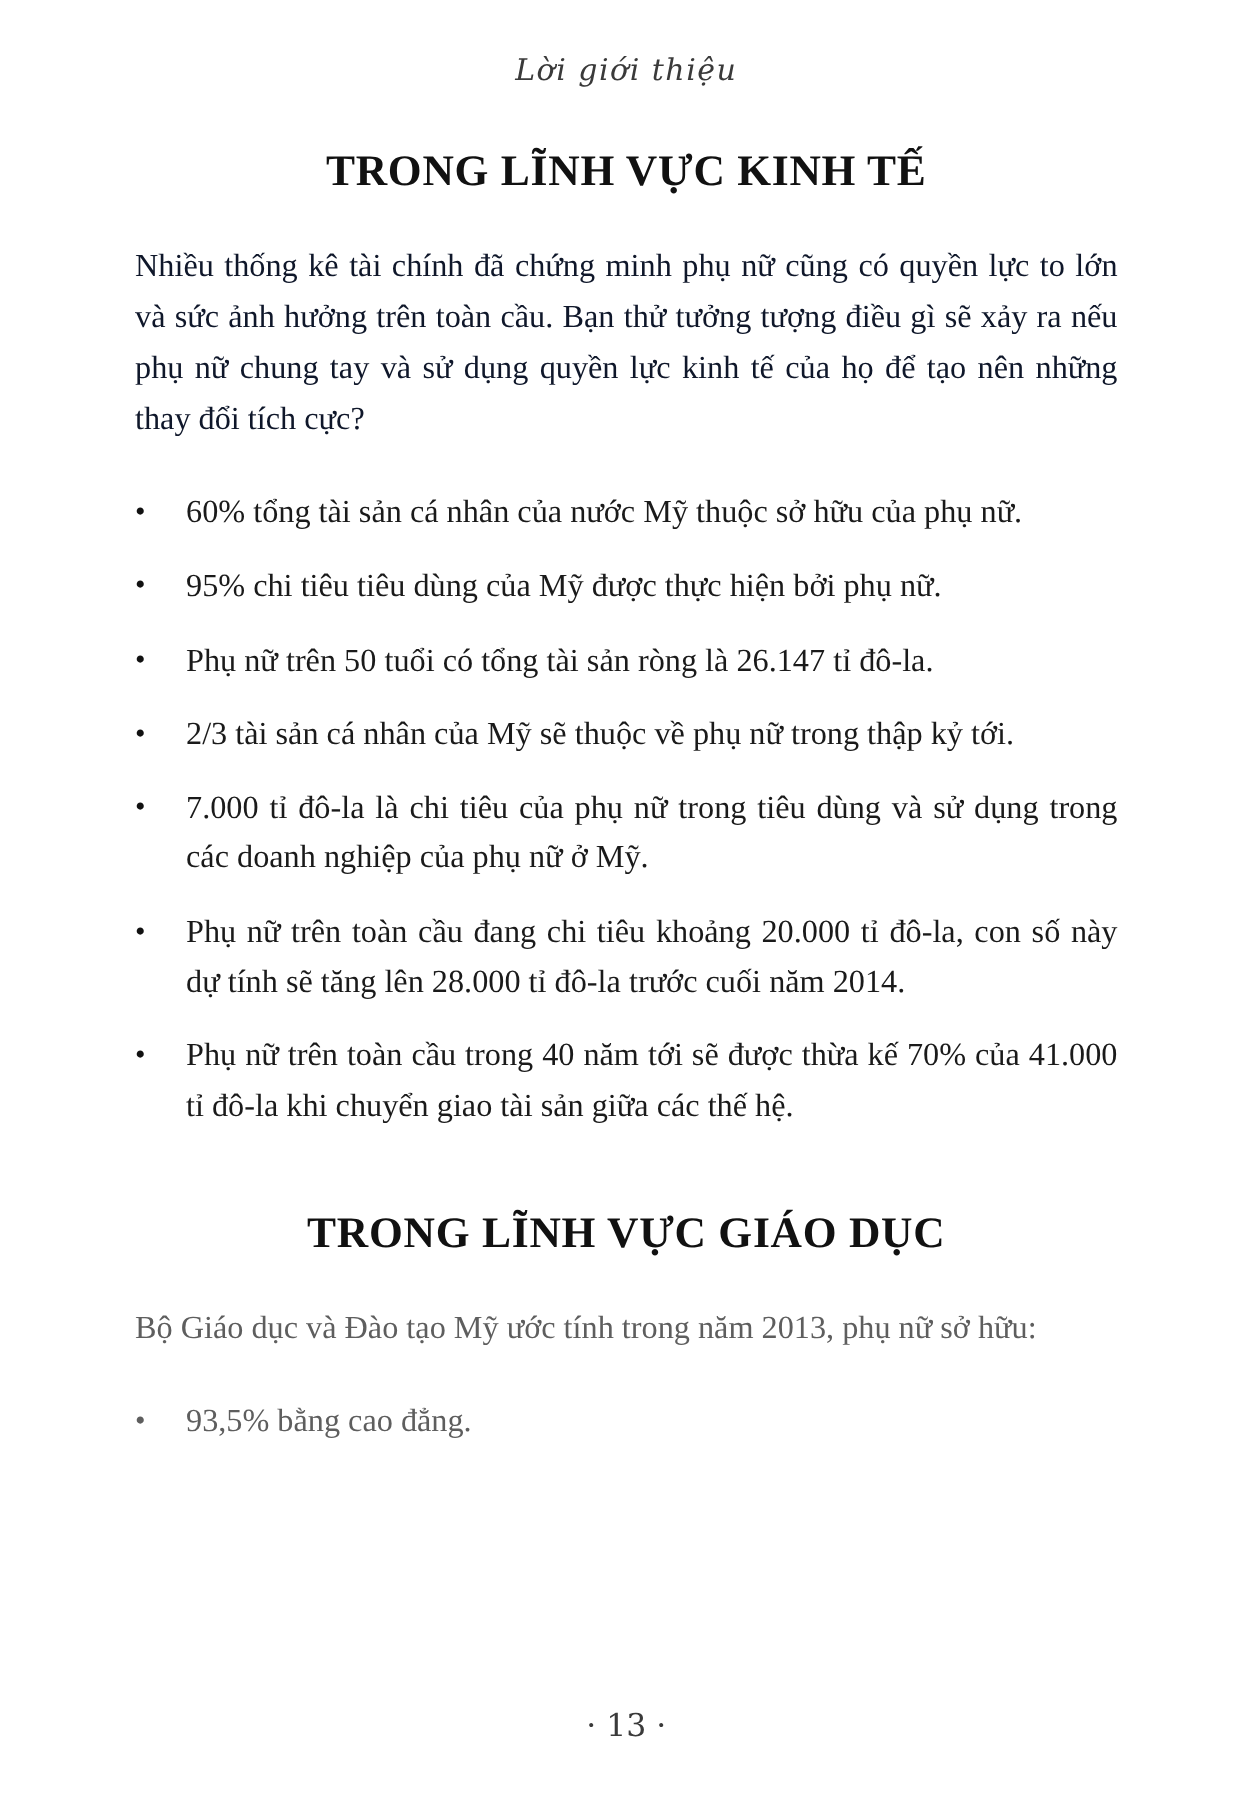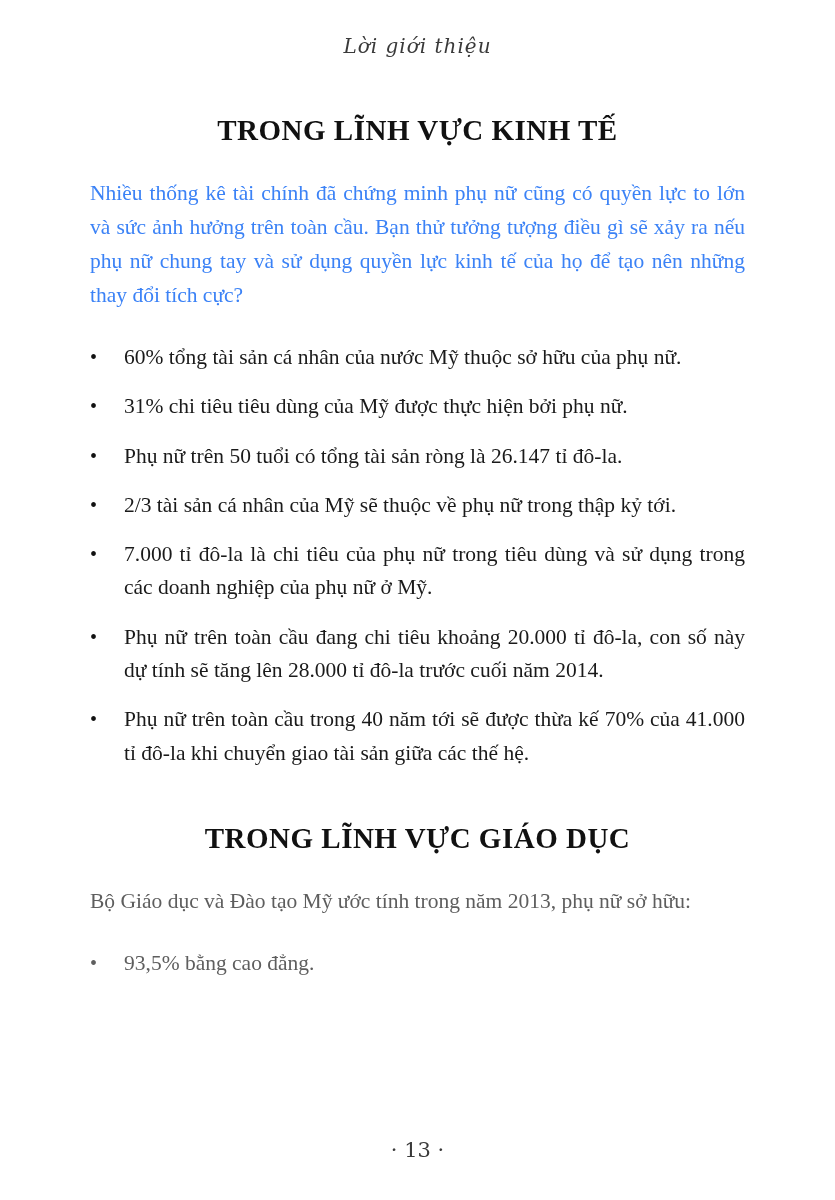--- a/index.html
+++ b/index.html
@@ -23,36 +23,36 @@
     display: flex;
     flex-direction: column;
   }
   .running-header {
     text-align: center;
     font-style: italic;
     font-size: 20px;
     color: #3a3a3a;
     letter-spacing: 1px;
     font-family: "DejaVu Serif", serif;
-    margin-bottom: 34px;
+    margin-bottom: 18px;
   }
   .section-title {
     text-align: center;
     font-weight: bold;
     font-size: 29px;
     letter-spacing: 0.5px;
     color: #111111;
     margin: 22px 0 30px 0;
     font-family: "Liberation Serif", serif;
   }
   .intro-paragraph {
     font-size: 21.5px;
     line-height: 1.58;
     text-align: justify;
-    color: #3b82f6;
+    color: #0f172a;
     margin: 0 0 28px 0;
   }
   ul.bullet-list {
     list-style: none;
     margin: 0 0 10px 0;
     padding: 0;
   }
   ul.bullet-list li {
     display: flex;
     align-items: flex-start;
@@ -106,21 +106,21 @@
 
     <ul class="bullet-list">
 
         <li>
           <span class="bullet-marker">•</span>
           <span class="bullet-text">60% tổng tài sản cá nhân của nước Mỹ thuộc sở hữu của phụ nữ.</span>
         </li>
 
         <li>
           <span class="bullet-marker">•</span>
-          <span class="bullet-text">31% chi tiêu tiêu dùng của Mỹ được thực hiện bởi phụ nữ.</span>
+          <span class="bullet-text">95% chi tiêu tiêu dùng của Mỹ được thực hiện bởi phụ nữ.</span>
         </li>
 
         <li>
           <span class="bullet-marker">•</span>
           <span class="bullet-text">Phụ nữ trên 50 tuổi có tổng tài sản ròng là 26.147 tỉ đô-la.</span>
         </li>
 
         <li>
           <span class="bullet-marker">•</span>
           <span class="bullet-text">2/3 tài sản cá nhân của Mỹ sẽ thuộc về phụ nữ trong thập kỷ tới.</span>

